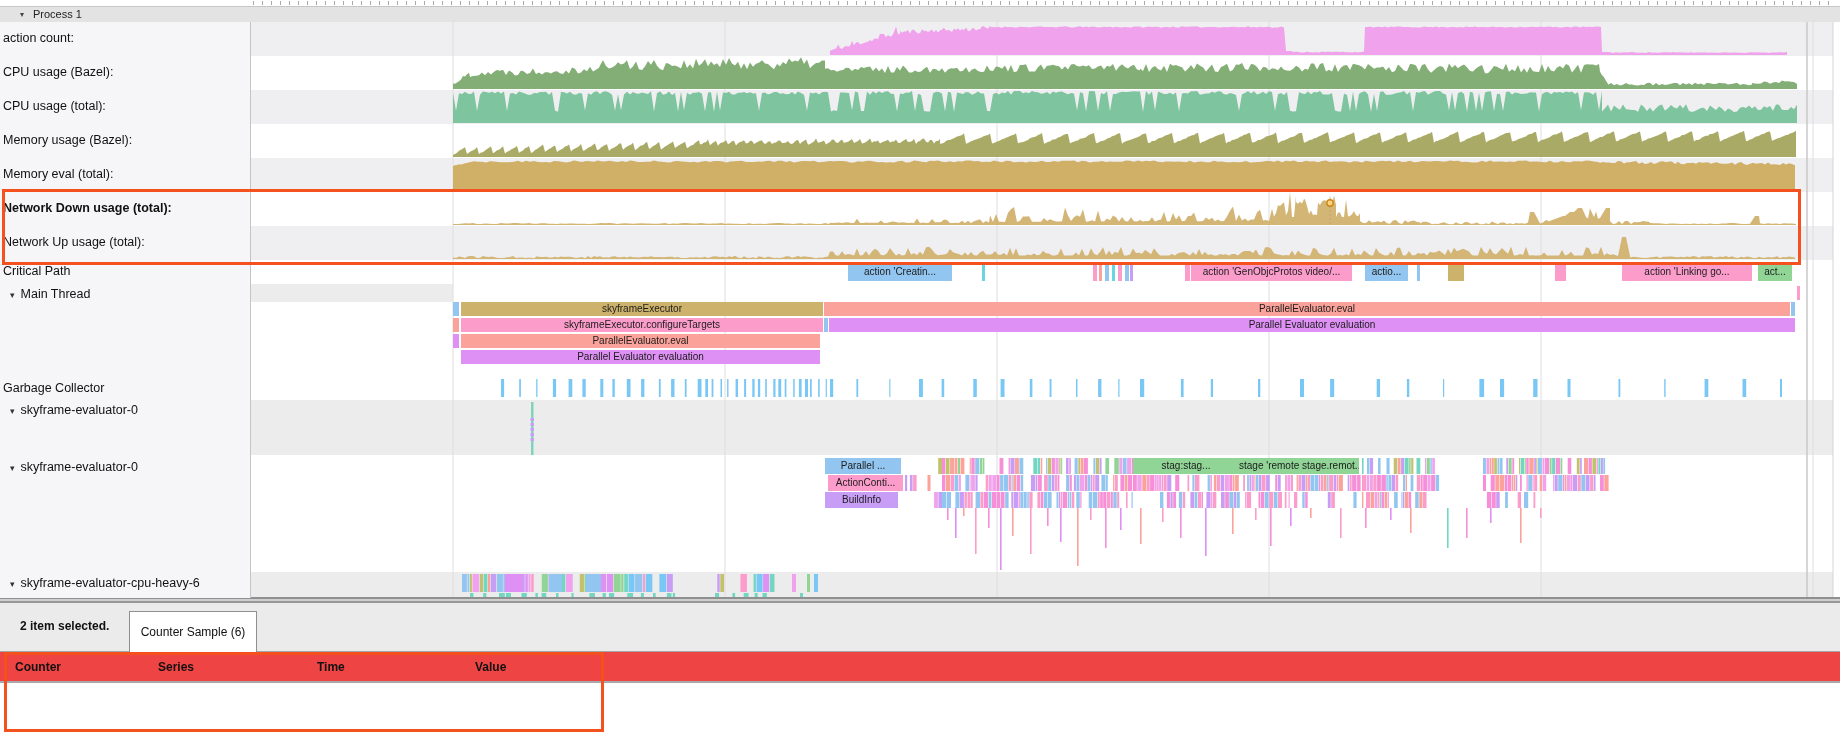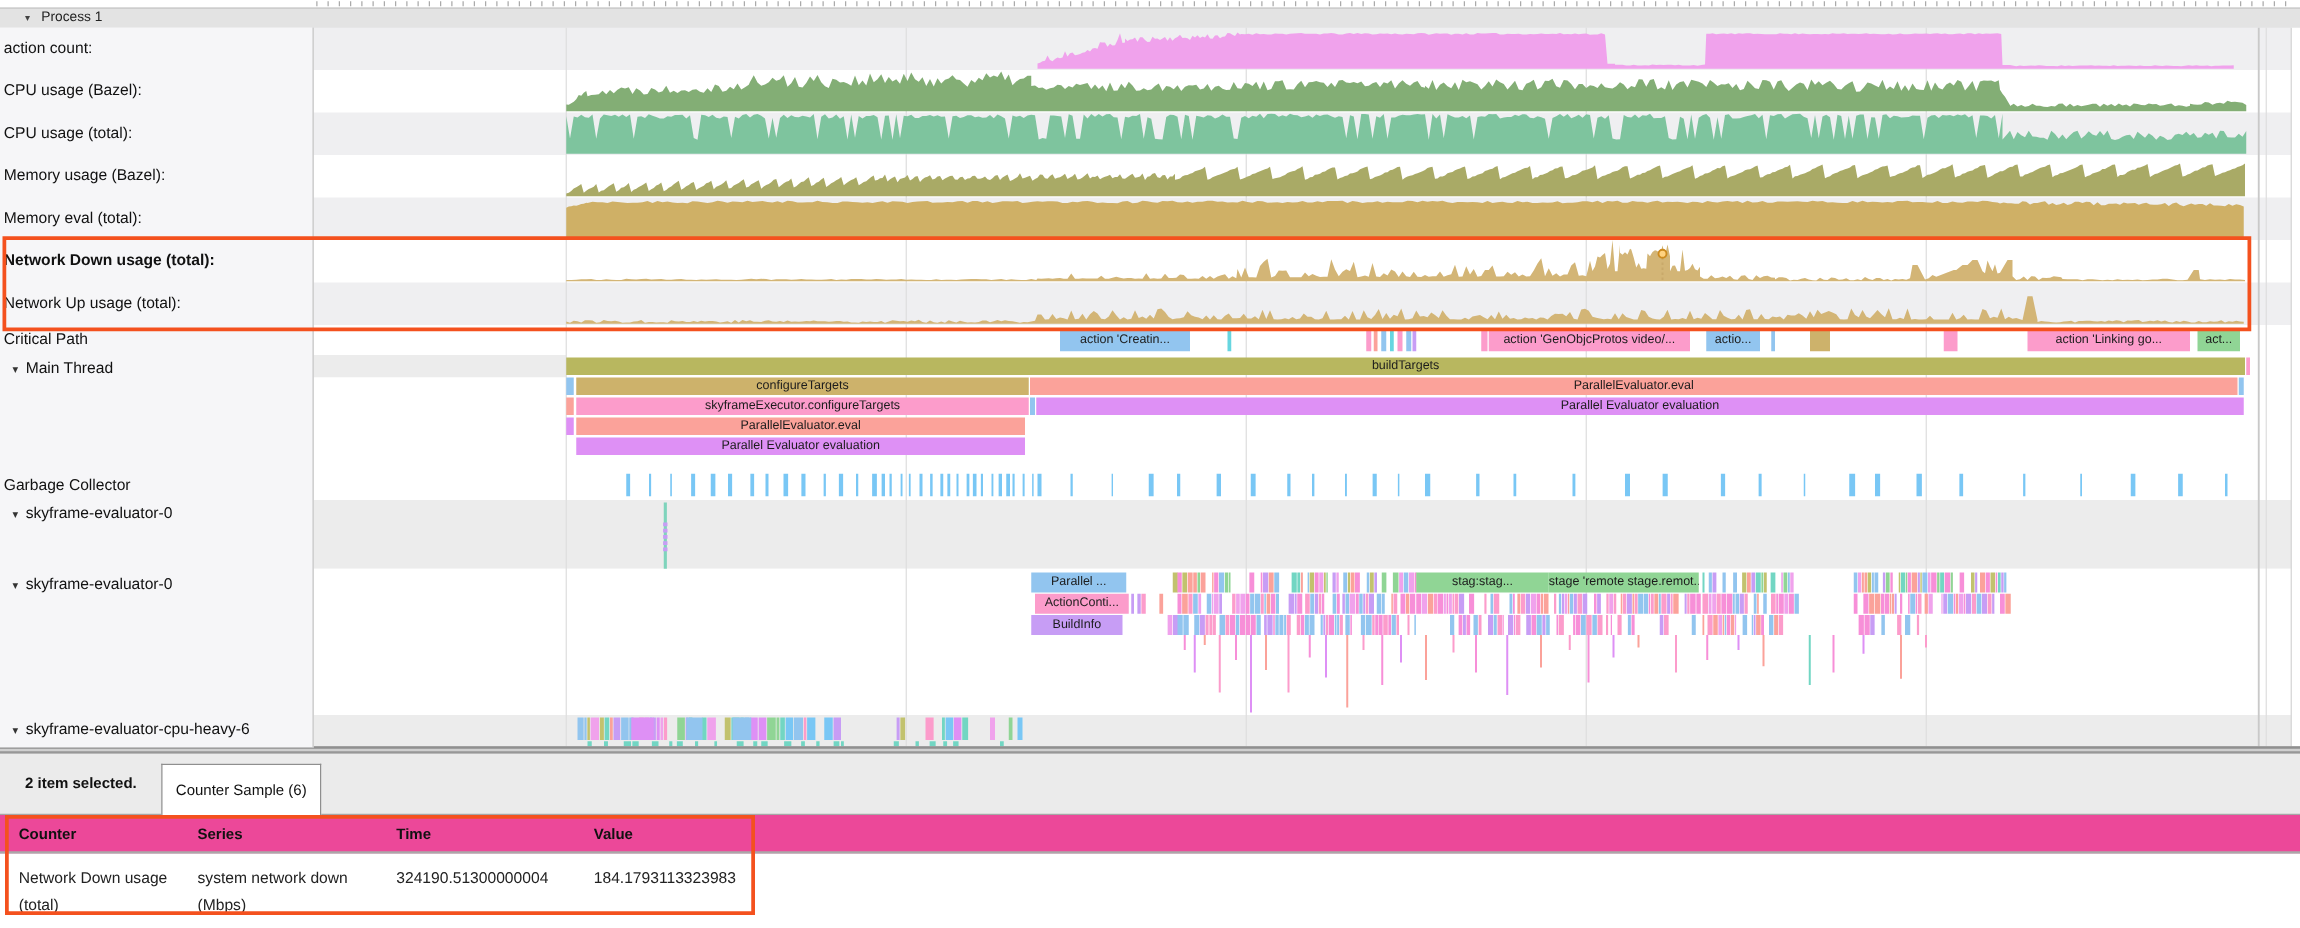--- a/index.html
+++ b/index.html
@@ -23,21 +23,21 @@
       overflow:hidden;white-space:nowrap;line-height:14px;}
   
   #divider{left:0;top:597px;width:1840px;height:6px;background:#cfcfcf;
       border-top:2px solid #8f8f8f;border-bottom:2px solid #979797;box-sizing:border-box;}
   #tab-bar{left:0;top:603px;width:1840px;height:48px;background:#ebebeb;
       border-bottom:1px solid #a6a6a6;}
   #selected-note{position:absolute;left:20px;top:16px;font-size:12px;font-weight:bold;color:#111;}
   #tab-counter{position:absolute;left:129px;top:8px;width:126px;height:41px;background:#fff;
       border:1px solid #8f8f8f;border-bottom:none;font-size:12px;color:#111;
       text-align:center;line-height:40px;z-index:2;}
-  #table-header{left:0;top:652px;width:1840px;height:31px;background:#ec4899;
+  #table-header{left:0;top:652px;width:1840px;height:31px;background:#ef4444;
       border-bottom:2px solid #a9a9a9;box-sizing:border-box;}
   .th{position:absolute;top:8px;font-size:12px;font-weight:bold;color:#111;}
   #table-body{left:0;top:683px;width:1840px;height:59px;background:#fff;}
   .td{position:absolute;top:8px;font-size:12.5px;color:#222;line-height:22px;}
   
   .hlbox{position:absolute;border:3px solid #f4511e;box-sizing:border-box;z-index:9;pointer-events:none;}
   #hl-network{left:2px;top:189px;width:1799px;height:76px;}
   #hl-table{left:4px;top:652px;width:600px;height:80px;}
   svg{position:absolute;left:0;top:0;}
 </style>
@@ -816,24 +816,23 @@
       <div class="slice" style="left: 1125px; top: 263px; width: 4px; height: 18px; background: rgb(146, 197, 239); line-height: 18px;"></div>
       <div class="slice" style="left: 1130px; top: 263px; width: 3px; height: 18px; background: rgb(199, 157, 245); line-height: 18px;"></div>
       <div class="slice" style="left: 1185px; top: 263px; width: 5px; height: 18px; background: rgb(252, 156, 203); line-height: 18px;"></div>
       <div class="slice" style="left: 1191px; top: 263px; width: 161px; height: 18px; background: rgb(252, 156, 203); line-height: 18px;">action 'GenObjcProtos video/...</div>
       <div class="slice" style="left: 1365px; top: 263px; width: 43px; height: 18px; background: rgb(146, 197, 239); line-height: 18px;">actio...</div>
       <div class="slice" style="left: 1417px; top: 263px; width: 3px; height: 18px; background: rgb(146, 197, 239); line-height: 18px;"></div>
       <div class="slice" style="left: 1448px; top: 263px; width: 16px; height: 18px; background: rgb(205, 178, 107); line-height: 18px;"></div>
       <div class="slice" style="left: 1555px; top: 263px; width: 11px; height: 18px; background: rgb(252, 156, 203); line-height: 18px;"></div>
       <div class="slice" style="left: 1622px; top: 263px; width: 130px; height: 18px; background: rgb(252, 156, 203); line-height: 18px;">action 'Linking go...</div>
       <div class="slice" style="left: 1758px; top: 263px; width: 34px; height: 18px; background: rgb(144, 213, 149); line-height: 18px;">act...</div>
-      <div class="slice" style="left: 453px; top: 286px; width: 1343px; height: 14px; background: rgb(184, 183, 95); line-height: 14px;">buildTargets</div>
       <div class="slice" style="left: 1797px; top: 286px; width: 3px; height: 14px; background: rgb(252, 156, 203); line-height: 14px;"></div>
       <div class="slice" style="left: 453px; top: 302px; width: 6px; height: 14px; background: rgb(146, 197, 239); line-height: 14px;"></div>
-      <div class="slice" style="left: 461px; top: 302px; width: 362px; height: 14px; background: rgb(205, 178, 107); line-height: 14px;">configureTargets</div>
+      <div class="slice" style="left: 461px; top: 302px; width: 362px; height: 14px; background: rgb(205, 178, 107); line-height: 14px;">skyframeExecutor</div>
       <div class="slice" style="left: 824px; top: 302px; width: 966px; height: 14px; background: rgb(251, 162, 154); line-height: 14px;">ParallelEvaluator.eval</div>
       <div class="slice" style="left: 1791px; top: 302px; width: 4px; height: 14px; background: rgb(146, 197, 239); line-height: 14px;"></div>
       <div class="slice" style="left: 453px; top: 318px; width: 6px; height: 14px; background: rgb(251, 162, 154); line-height: 14px;"></div>
       <div class="slice" style="left: 461px; top: 318px; width: 362px; height: 14px; background: rgb(252, 156, 203); line-height: 14px;">skyframeExecutor.configureTargets</div>
       <div class="slice" style="left: 824px; top: 318px; width: 4px; height: 14px; background: rgb(146, 197, 239); line-height: 14px;"></div>
       <div class="slice" style="left: 829px; top: 318px; width: 966px; height: 14px; background: rgb(222, 144, 245); line-height: 14px;">Parallel Evaluator evaluation</div>
       <div class="slice" style="left: 453px; top: 334px; width: 6px; height: 14px; background: rgb(222, 144, 245); line-height: 14px;"></div>
       <div class="slice" style="left: 461px; top: 334px; width: 359px; height: 14px; background: rgb(251, 162, 154); line-height: 14px;">ParallelEvaluator.eval</div>
       <div class="slice" style="left: 461px; top: 350px; width: 359px; height: 14px; background: rgb(222, 144, 245); line-height: 14px;">Parallel Evaluator evaluation</div>
       <div class="slice" style="left: 825px; top: 458px; width: 76px; height: 16px; background: rgb(146, 197, 239); line-height: 16px;">Parallel ...</div>
@@ -850,22 +849,14 @@
   <div class="abs" id="tab-bar">
     <span id="selected-note">2 item selected.</span>
     <div id="tab-counter">Counter Sample (6)</div>
   </div>
   <div class="abs" id="table-header">
     <span class="th" style="left:15px">Counter</span>
     <span class="th" style="left:158px">Series</span>
     <span class="th" style="left:317px">Time</span>
     <span class="th" style="left:475px">Value</span>
   </div>
-  <div class="abs" id="table-body">
-    <div>
-      <span class="td" style="left:15px;width:130px;">Network Down usage (total)</span>
-      <span class="td" style="left:158px;width:145px;">system network down (Mbps)</span>
-      <span class="td" style="left:317px;width:160px;">324190.51300000004</span>
-      <span class="td" style="left:475px;width:160px;">184.1793113323983</span>
-    </div>
-  </div>
 
 </div>
 
 </body></html>

